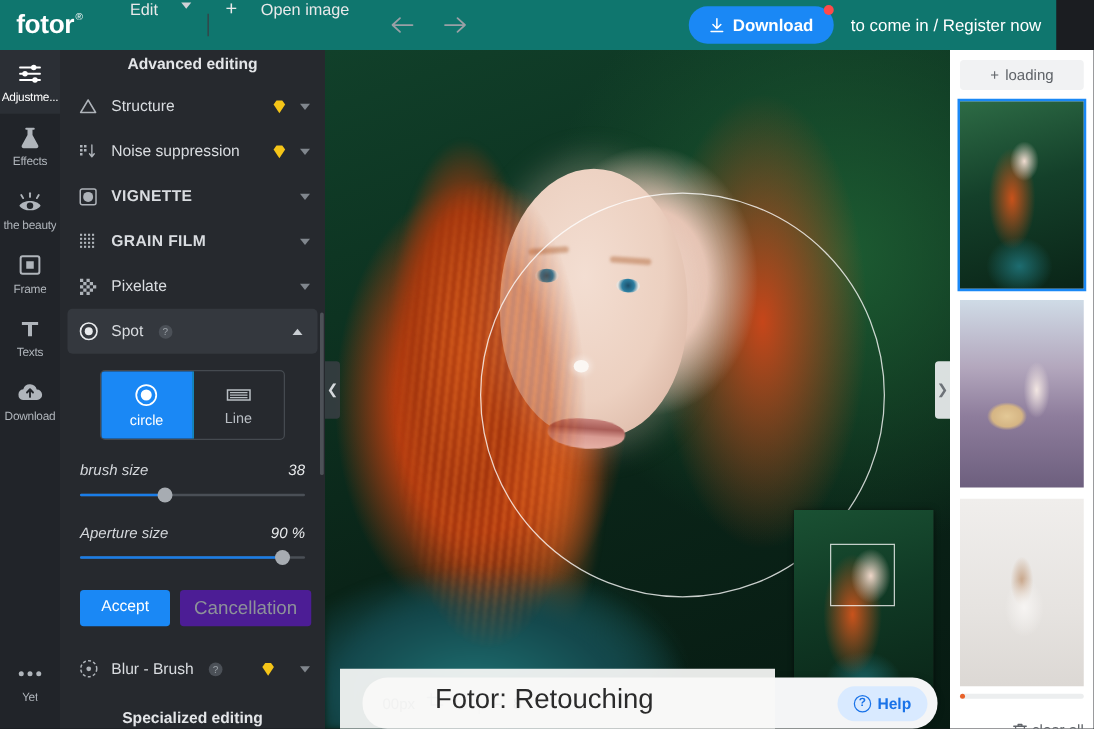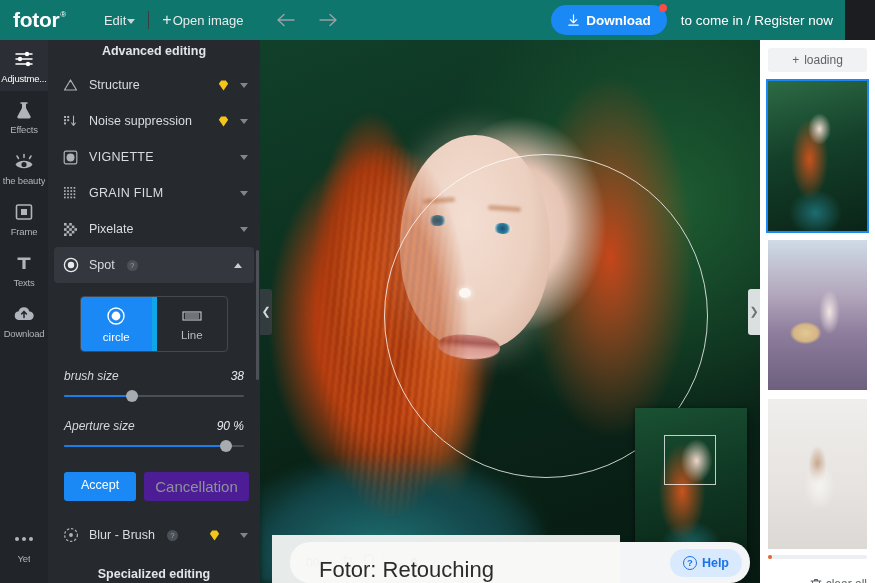--- a/index.html
+++ b/index.html
@@ -21,21 +21,21 @@
   }
   .logo {
     color: #ffffff; font-size: 21px; font-weight: 700;
     letter-spacing: -0.3px; margin-left: 13px; position: relative;
   }
   .logo .reg {
     font-size: 8px; font-weight: 400; vertical-align: super;
     position: relative; top: -2px; left: 1px;
   }
   .tb-item {
-    display: flex; align-items: center; gap: 1px;
+    display: flex; gap: 19px;
     color: #e8e9ea; font-size: 13px; height: 40px; padding: 0 9px;
     cursor: pointer;
   }
   .tb-sep { width: 1px; height: 18px; background: #3a3d42; margin: 0 4px; }
   .chev-d {
     width: 0; height: 0; border-left: 4px solid transparent;
     border-right: 4px solid transparent; border-top: 5px solid #cfd2d6;
     margin-top: 2px;
   }
   .plus-ic { font-size: 16px; line-height: 1; font-weight: 300; color: #e8e9ea; }
@@ -85,21 +85,21 @@
     text-align: center; color: #e3e5e8; font-size: 12.5px; font-weight: 700;
     padding: 4px 0 9px;
   }
   .tool-row {
     display: flex; align-items: center; height: 36px; padding: 0 12px 0 14px;
     cursor: pointer; gap: 10px; justify-content: space-between;
   }
   .tool-row.open { background: #34383e; border-radius: 4px; margin: 0 6px; padding-left: 8px; }
   .t-ic { width: 17px; height: 17px; flex: 0 0 17px; display: flex; align-items: center; justify-content: center; color: #aeb3b9; }
   .t-lab { color: #d9dce0; font-size: 12.5px; flex: 1; }
-  .t-lab.caps { letter-spacing: 0.3px; }
+  .t-lab.caps { letter-spacing: 0.3px; font-weight: bold; }
   .q-mark {
     width: 11px; height: 11px; border-radius: 50%; background: #4b5057;
     color: #9aa0a6; font-size: 8px; line-height: 11px; text-align: center;
     margin-left: -5px; margin-right: 4px;
   }
   .dia { width: 13px; height: 13px; flex: 0 0 13px; }
   .caret {
     width: 0; height: 0; border-left: 4px solid transparent;
     border-right: 4px solid transparent; border-top: 5px solid #80868d;
   }
@@ -110,21 +110,21 @@
   .mode-grp {
     display: flex; border: 1px solid #454a50; border-radius: 4px;
     overflow: hidden; height: 56px; width: 148px; margin: 4px auto 0;
   }
   .mode {
     flex: 1; display: flex; flex-direction: column; align-items: center;
     justify-content: center; gap: 5px; cursor: pointer; color: #b9bec4;
     font-size: 11.5px;
   }
   .mode.on { background: #1a88f5; color: #fff; }
-  .mode + .mode { border-left: 5px solid #0ea5e9; }
+  .mode + .mode { border-left: 1px solid #0ea5e9; }
   .sld-row {
     display: flex; justify-content: space-between; align-items: baseline;
     margin-top: 17px; color: #d5d8dc; font-size: 12px; font-style: italic;
   }
   .sld-val { color: #e8eaec; font-size: 12px; }
   .sld {
     position: relative; height: 12px; margin-top: 7px;
   }
   .sld .track { position: absolute; top: 5px; left: 0; right: 0; height: 2px; background: #4a4f56; border-radius: 1px; }
   .sld .fill { position: absolute; top: 5px; left: 0; height: 2px; background: #1a7de8; border-radius: 1px; }
@@ -256,22 +256,22 @@
     margin-left: auto; background: #d9eaff; color: #1a73e8; border-radius: 16px;
     height: 28px; display: flex; align-items: center; gap: 5px; padding: 0 13px;
     font-size: 12.5px; font-weight: 700; cursor: pointer;
   }
   .help-o {
     width: 14px; height: 14px; border: 1.6px solid #1a73e8; border-radius: 50%;
     font-size: 9.5px; line-height: 11px; text-align: center; font-weight: 700;
   }
   #caption {
     position: absolute; left: 272px; top: 535px; width: 348px; height: 48px;
-    background: rgba(248,248,246,0.93); display: flex; align-items: flex-end;
-    padding-left: 47px; z-index: 22;
+    background: rgba(248,248,246,0.93); display: flex; align-items: center;
+    padding-left: 76px; z-index: 22;
   }
   #caption span { color: #2b2b2b; font-size: 22px; }
 
   
   #right {
     position: absolute; left: 760px; top: 40px; width: 115px; height: 543px;
     background: #ffffff; z-index: 20;
   }
   .load-btn {
     margin: 8px 8px 0; height: 24px; background: #f1f2f3; border-radius: 3px;

